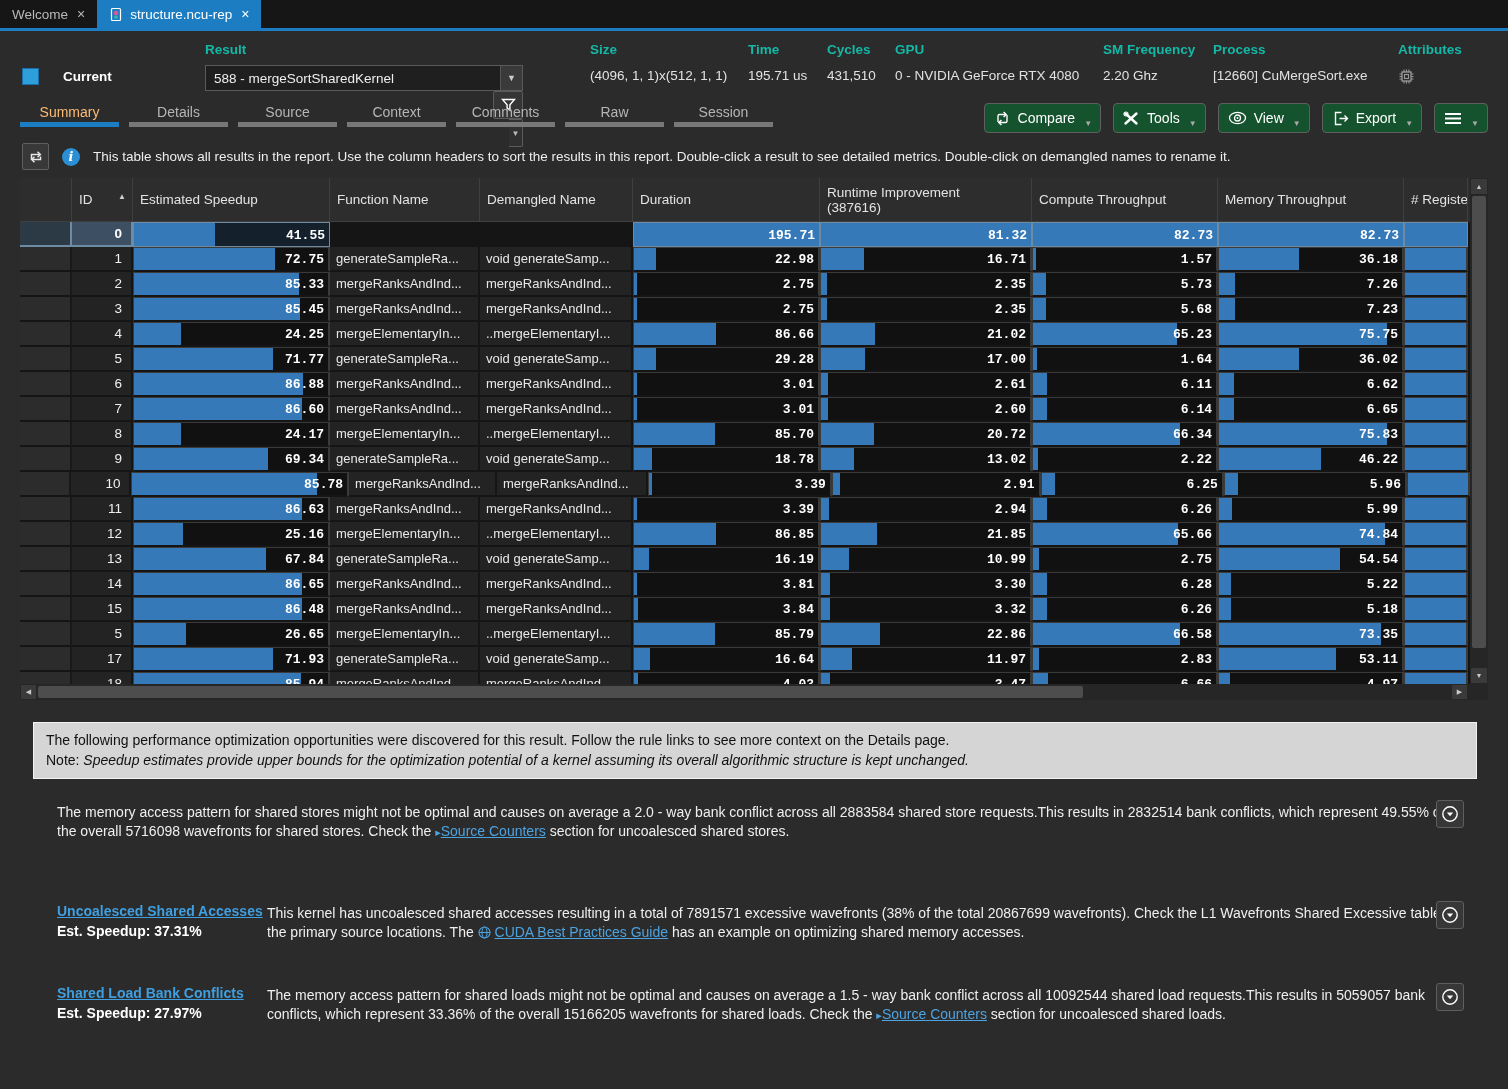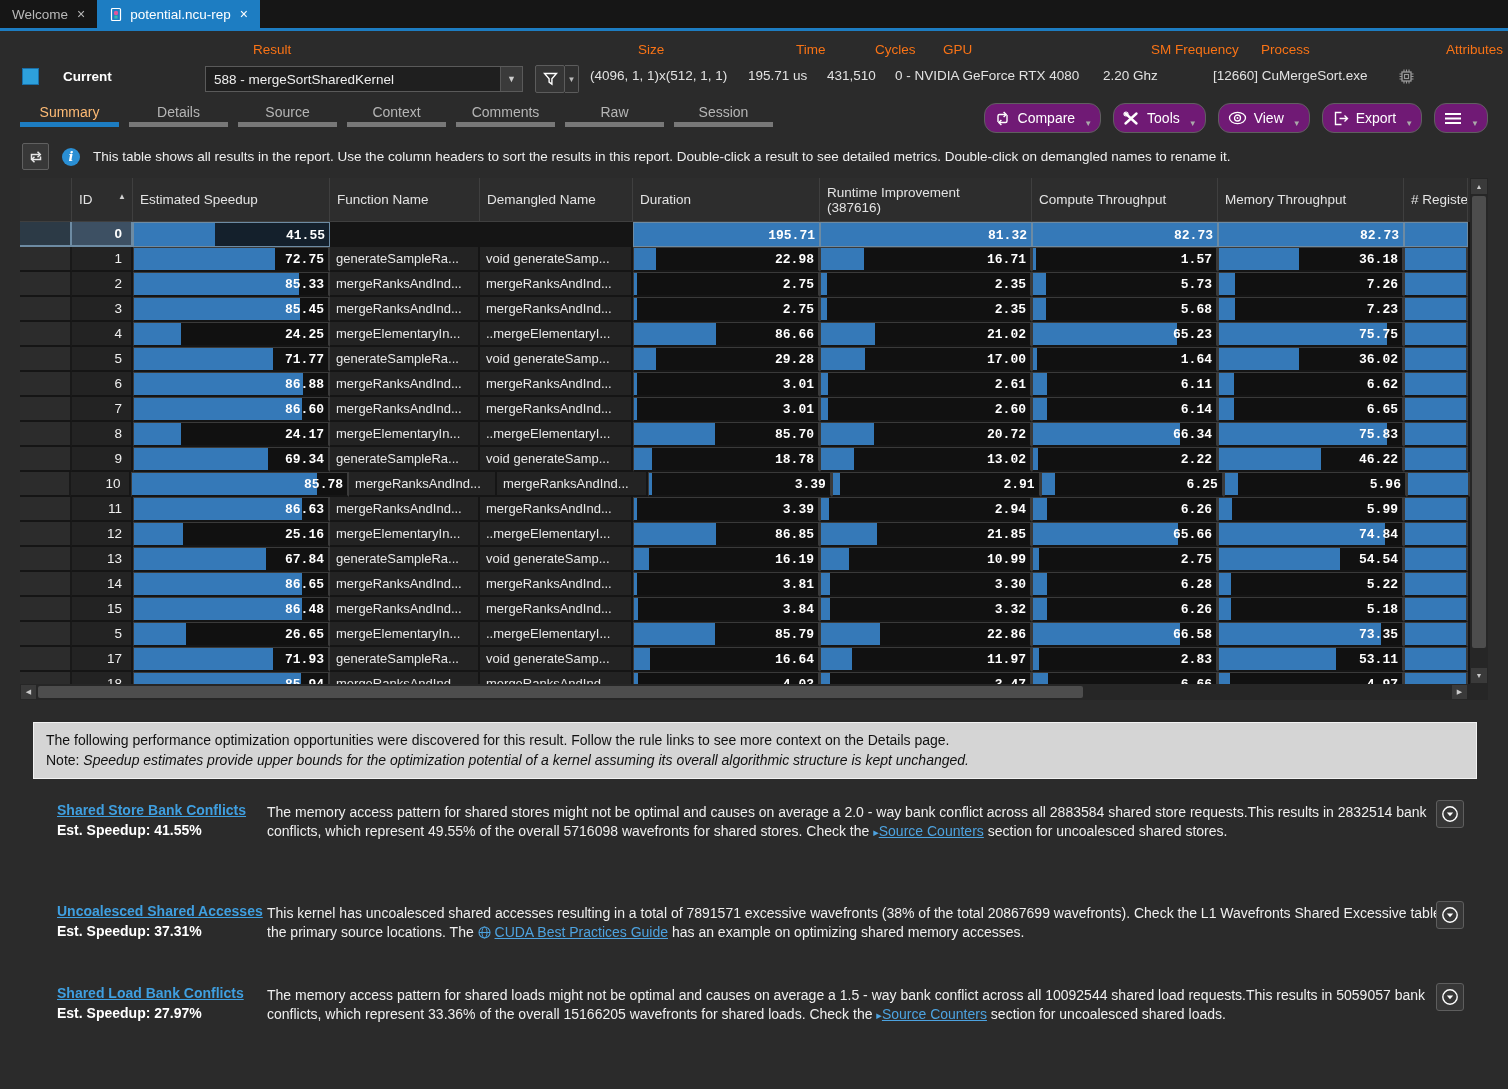--- a/index.html
+++ b/index.html
@@ -22,28 +22,28 @@
   .doc-tab {
     display:flex; align-items:center; gap:7px;
     padding:0 12px; font-size:13.5px; color:#b9b9b9; cursor:default;
   }
   .doc-tab.active { background:#1d7dc2; color:#fff; }
   .doc-tab .close { font-size:14px; color:inherit; margin-left:2px; }
   .doc-tab .ticon { display:inline-flex; }
 
   
   .rep-header { position:absolute; left:0; top:34px; width:100%; height:66px; }
-  .hdr-label { font-weight:normal; color:#f97316; font-size:13.5px;margin-left:48px; }
+  .hdr-label { font-weight:bold; color:#14b8a6; font-size:13.5px; }
   .hdr-value { color:#e2e2e2; font-size:13.5px; }
   .current-block { position:absolute; left:22px; top:34px; display:flex; align-items:center; gap:24px; }
   .swatch { width:17px; height:17px; background:#2da0dc; border:1px solid #1a6fa8; }
   .current-label { font-weight:bold; color:#fff; font-size:13.5px; }
 
   .result-block { position:absolute; left:205px; top:8px; }
-  .result-row { display:flex; align-items:center; margin-top:8px; }
+  .result-row { display:flex; align-items:flex-end; margin-top:8px;flex-direction:column; }
   .result-select {
     width:318px; height:26px; background:#1f1f1f; border:1px solid #5a5a5a;
     display:flex; align-items:center; justify-content:space-between;
     padding-left:8px; font-size:13.5px; color:#eee; cursor:default;
   }
   .result-select .dd { width:22px; height:24px; background:#3a3a3a; border-left:1px solid #555;
     display:flex; align-items:center; justify-content:center; font-size:9px; color:#ccc; }
   .filter-btn { margin-left:12px; width:30px; height:28px; background:#353535; border:1px solid #5c5c5c;
     border-radius:2px; display:flex; align-items:center; justify-content:center; }
   .filter-dd { width:14px; height:28px; background:#303030; border:1px solid #5c5c5c; border-left:none;
@@ -55,21 +55,21 @@
   
   .nav-row { position:absolute; left:0; top:100px; width:100%; height:40px; }
   .page-tabs { position:absolute; left:20px; top:4px; display:flex; gap:10px; }
   .page-tab { width:99px; text-align:center; font-size:14px; color:#b5b5b5; padding-bottom:7px; position:relative; cursor:default; }
   .page-tab .bar { position:absolute; left:0; right:0; bottom:0; height:5px; background:#787878; }
   .page-tab.active { color:#fdba74; }
   .page-tab.active .bar { background:#1d7dc2; }
 
   .action-btns { position:absolute; right:20px; top:3px; display:flex; gap:12px; }
   .abtn {
-    height:30px; background:#701a75; border:1px solid #5f5f5f; border-radius:12px;
+    height:30px; background:#14532d; border:1px solid #5f5f5f; border-radius:4px;
     display:flex; align-items:center; padding:0 8px 0 9px; gap:7px; color:#fff; font-size:14px; cursor:default;
   }
   .abtn .caret { font-size:8px; color:#aaa; align-self:flex-end; margin:0 0 4px 2px; }
 
   
   .info-bar { position:absolute; left:22px; top:143px; display:flex; align-items:center; gap:13px; width:1460px; }
   .transpose-btn { width:27px; height:27px; background:#383838; border:1px solid #606060; border-radius:2px;
     display:flex; align-items:center; justify-content:center; }
   .info-icon { width:18px; height:18px; border-radius:50%; background:#2a8fd4; color:#fff;
     font-family:"DejaVu Serif", serif; font-style:italic; font-weight:bold; font-size:13px;
@@ -144,21 +144,21 @@
         <span class="close">×</span>
       </div>
       <div class="doc-tab active">
         <span class="ticon">
           <svg width="14" height="15" viewBox="0 0 14 15">
             <rect x="2.5" y="1.5" width="9" height="12" rx="1" fill="none" stroke="#fff" stroke-width="1.2"></rect>
             <circle cx="7" cy="6" r="2.2" fill="#e0569a"></circle>
             <rect x="5.4" y="8.6" width="3.2" height="3" fill="#35b8b0"></rect>
           </svg>
         </span>
-        <span>potential.ncu-rep</span>
+        <span>structure.ncu-rep</span>
         <span class="close">×</span>
       </div>
     </div>
 
   <div class="rep-header">
     <div class="current-block">
       <span class="swatch"></span>
       <span class="current-label">Current</span>
     </div>
     <div class="result-block">
@@ -895,21 +895,20 @@
     </div>
   </div>
 
   <div class="note-box">
     <div>The following performance optimization opportunities were discovered for this result. Follow the rule links to see more context on the Details page.</div>
     <div><span>Note: </span><span class="italic">Speedup estimates provide upper bounds for the optimization potential of a kernel assuming its overall algorithmic structure is kept unchanged.</span></div>
   </div>
 
   <div id="rulesArea">
       <div class="rule" style="top: 802px;">
-        <div class="rule-left"><a class="rule-link">Shared Store Bank Conflicts</a><div class="rule-est">Est. Speedup: 41.55%</div></div>
         <div class="rule-text"><span>The memory access pattern for shared stores might not be optimal and causes on average a 2.0 - way bank conflict across all 2883584 shared store requests.This results in 2832514 bank conflicts, which represent 49.55% of the overall 5716098 wavefronts for shared stores. Check the </span><span class="tri">▸</span><span class="inline-link">Source Counters</span><span> section for uncoalesced shared stores.</span></div>
       </div>
       <div class="rule" style="top: 903px;">
         <div class="rule-left"><a class="rule-link">Uncoalesced Shared Accesses</a><div class="rule-est">Est. Speedup: 37.31%</div></div>
         <div class="rule-text"><span>This kernel has uncoalesced shared accesses resulting in a total of 7891571 excessive wavefronts (38% of the total 20867699 wavefronts). Check the L1 Wavefronts Shared Excessive table for the primary source locations. The </span><span> <svg width="13" height="13" viewBox="0 0 13 13" style="display:inline-block;vertical-align:-2px">
               <circle cx="6.5" cy="6.5" r="5.5" fill="none" stroke="#4da3e0" stroke-width="1.1"></circle>
               <ellipse cx="6.5" cy="6.5" rx="2.5" ry="5.5" fill="none" stroke="#4da3e0" stroke-width="1"></ellipse>
               <path d="M1 6.5 h11" stroke="#4da3e0" stroke-width="1"></path>
             </svg> </span><span class="inline-link">CUDA Best Practices Guide</span><span> has an example on optimizing shared memory accesses.</span></div>
       </div>

